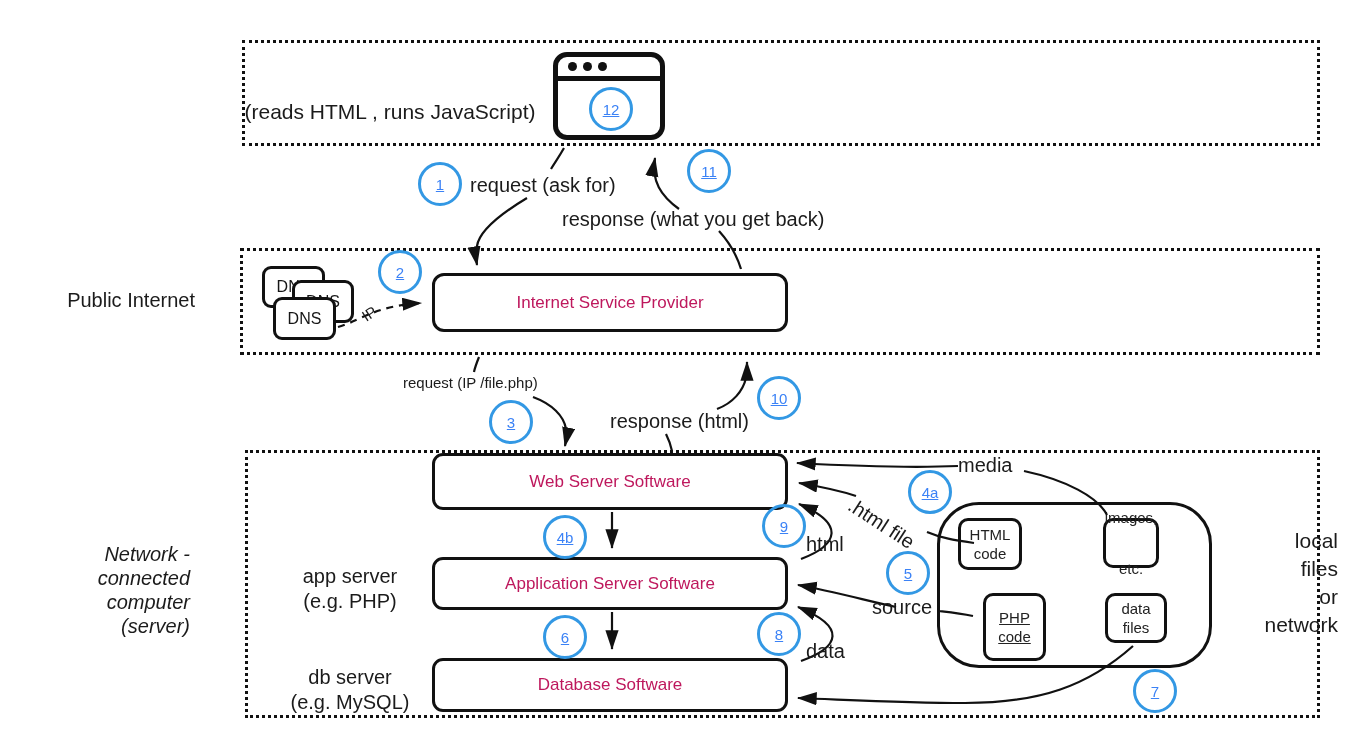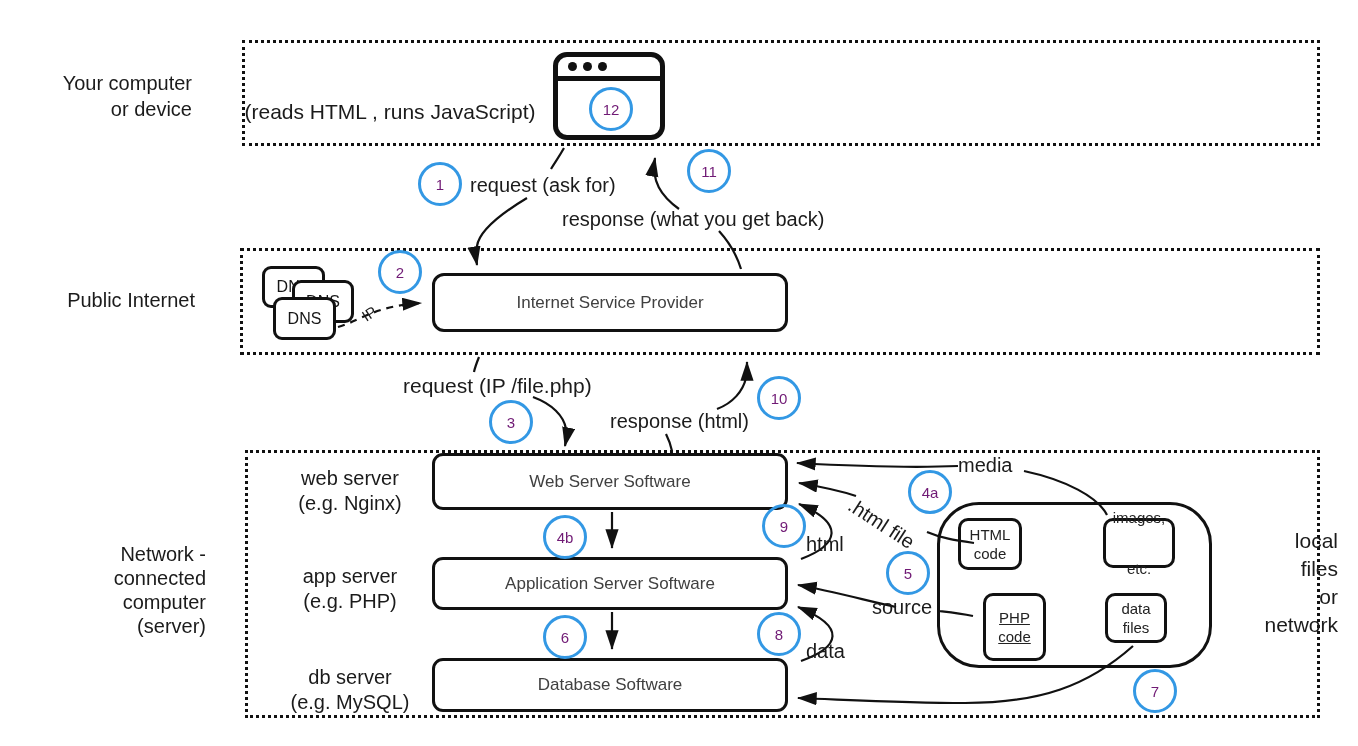--- a/index.html
+++ b/index.html
@@ -9,28 +9,29 @@
     font-family:"Liberation Sans", sans-serif; color:#161616; overflow:hidden;
   }
   .dotted-box { position:absolute; border:3px dotted #111; background:transparent; }
   .lbl { position:absolute; color:#1b1b1b; font-size:20px; line-height:26px;text-align:right; }
   .lbl.right { text-align:right; }
   .lbl.center { text-align:center; }
   .rbox {
     position:absolute; border:3px solid #111; border-radius:11px; background:#fff;
     display:flex; align-items:center; justify-content:center; text-align:center;
   }
-  .soft-label { font-size:17px; color:#404040; }
+  .soft-label { font-size:17px; color:#be185d; }
   .small-box { border-radius:10px; font-size:15px; line-height:19px; color:#222;
     flex-direction:column; }
   .step {
     position:absolute; width:44px; height:44px; border:3.5px solid #3398e4;
-    border-radius:50%; color:#701a75; font-size:15px;
+    border-radius:50%; color:#3b82f6; font-size:15px;
     display:flex; align-items:center; justify-content:center; background:transparent;
     z-index:6;
+    text-decoration:underline;
   }
   .flow { position:absolute; font-size:20px; color:#1b1b1b; white-space:nowrap; z-index:5; }
   .browser {
     position:absolute; left:553px; top:52px; width:112px; height:88px;
     border:5px solid #111; border-radius:14px; background:#fff;
   }
   .browser .bar { height:24px; border-bottom:5px solid #111; display:flex;
     align-items:center; padding-left:10px; gap:6px; }
   .browser .dot { width:9px; height:9px; border-radius:50%; background:#111; }
   svg.wires { position:absolute; left:0; top:0; z-index:4; pointer-events:none; }
@@ -41,69 +42,61 @@
 </style>
 </head>
 <body>
 
 <div class="canvas">
 
   <div class="dotted-box" style="left:242px; top:40px; width:1078px; height:106px;"></div>
   <div class="dotted-box" style="left:240px; top:248px; width:1080px; height:107px;"></div>
   <div class="dotted-box" style="left:245px; top:450px; width:1075px; height:268px;"></div>
 
-  <div class="lbl right" style="left:20px; top:70px; width:172px;">
-    <div>Your computer</div>
-    <div>or device</div>
-  </div>
   <div class="lbl right" style="left:20px; top:287px; width:175px;">Public Internet</div>
-  <div class="lbl right" style="left:36px; top:542px; width:170px; line-height:24px;">
+  <div class="lbl right" style="left:20px; top:542px; width:170px; line-height:24px;font-style:italic;">
     <div>Network -</div>
     <div>connected</div>
     <div>computer</div>
     <div>(server)</div>
   </div>
 
   <div class="lbl center" style="left:240px; top:99px; width:300px; font-size:21px;">(reads HTML , runs JavaScript)</div>
   <div class="browser">
     <div class="bar">
       <span class="dot"></span>
       <span class="dot"></span>
       <span class="dot"></span>
     </div>
   </div>
 
   <div class="rbox" style="left:262px; top:266px; width:63px; height:42px; font-size:16px; border-radius:9px;">DNS</div>
   <div class="rbox" style="left:292px; top:280px; width:62px; height:43px; font-size:16px; border-radius:9px;">DNS</div>
   <div class="rbox" style="left:273px; top:297px; width:63px; height:43px; font-size:16px; border-radius:9px;">DNS</div>
   <div class="rbox soft-label" style="left:432px; top:273px; width:356px; height:59px; border-radius:12px;">Internet Service Provider</div>
 
-  <div class="lbl center" style="left:280px; top:466px; width:140px; line-height:25px;">
-    <div>web server</div>
-    <div>(e.g. Nginx)</div>
-  </div>
   <div class="lbl center" style="left:280px; top:564px; width:140px; line-height:25px;">
     <div>app server</div>
     <div>(e.g. PHP)</div>
   </div>
   <div class="lbl center" style="left:280px; top:665px; width:140px; line-height:25px;">
     <div>db server</div>
     <div>(e.g. MySQL)</div>
   </div>
 
   <div class="rbox soft-label" style="left:432px; top:557px; width:356px; height:53px;">Application Server Software</div>
   <div class="rbox soft-label" style="left:432px; top:453px; width:356px; height:57px;">Web Server Software</div>
   <div class="rbox soft-label" style="left:432px; top:658px; width:356px; height:54px;">Database Software</div>
 
   <div class="container-big"></div>
   <div class="rbox small-box" style="left:958px; top:518px; width:64px; height:52px; z-index:4;">
     <div>HTML</div>
     <div>code</div>
   </div>
-  <div class="rbox small-box" style="left:1103px; top:518px; width:72px; height:50px; z-index:4;gap:32px;">
+  <div class="rbox small-box" style="left:1103px; top:518px; width:56px; height:50px; z-index:4;gap:32px;">
     <div>images,</div>
     <div>etc.</div>
   </div>
   <div class="rbox small-box" style="left:983px; top:593px; width:63px; height:68px; z-index:4;text-decoration:underline;">
     <div>PHP</div>
     <div>code</div>
   </div>
   <div class="rbox small-box" style="left:1105px; top:593px; width:62px; height:50px; z-index:4;">
     <div>data</div>
     <div>files</div>
@@ -141,21 +134,21 @@
       <path d="M973,616 C959,613 948,612 939,611"></path>
       <path marker-end="url(#ah)" d="M896,607 C868,601 832,591 798,585"></path>
       <path marker-end="url(#ah)" d="M801,661 C840,647 847,627 798,607"></path>
       <path marker-end="url(#ah)" d="M1133,646 C1088,686 1040,703 965,703 C905,703 852,700 798,698"></path>
     </g>
   </svg>
 
   <div class="flow" style="left:470px; top:174px;">request (ask for)</div>
   <div class="flow" style="left:562px; top:208px;">response (what you get back)</div>
   <div class="flow" style="left:362px; top:305px; font-size:15px; transform:rotate(-33deg);">IP</div>
-  <div class="flow" style="left:403px; top:374px; font-size:21px;">request (IP /file.php)</div>
+  <div class="flow" style="left:403px; top:374px; font-size:15px;">request (IP /file.php)</div>
   <div class="flow" style="left:610px; top:410px; font-size:20px;">response (html)</div>
   <div class="flow" style="left:958px; top:454px;">media</div>
   <div class="flow" style="left:850px; top:492px; transform:rotate(33deg); transform-origin:left center;">.html file</div>
   <div class="flow" style="left:806px; top:533px;">html</div>
   <div class="flow" style="left:872px; top:596px;">source</div>
   <div class="flow" style="left:806px; top:640px;">data</div>
 
   <div class="step" style="left:418px;  top:162px;">1</div>
   <div class="step" style="left:378px;  top:250px;">2</div>
   <div class="step" style="left:489px;  top:400px;">3</div>

